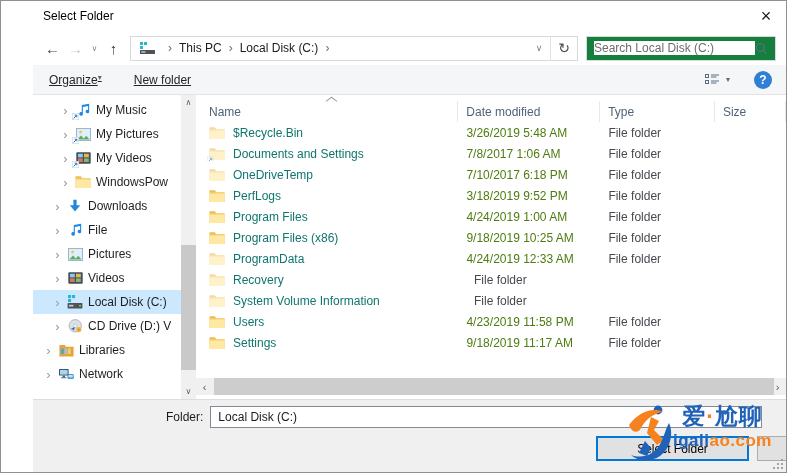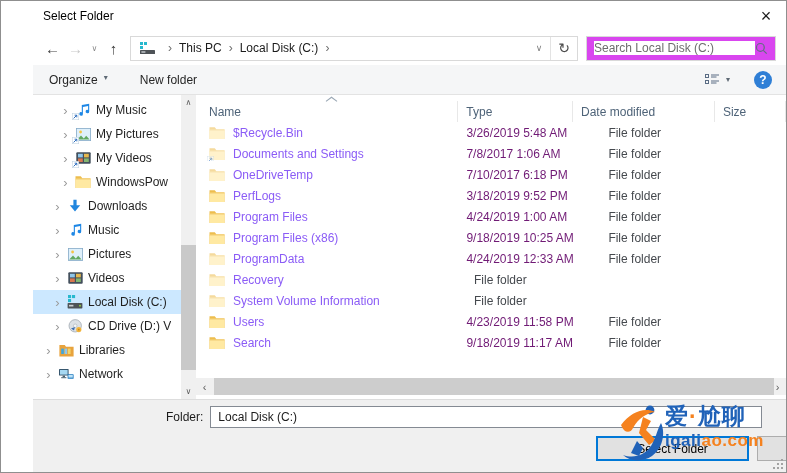--- a/index.html
+++ b/index.html
@@ -23,30 +23,30 @@
                font-size:8px; color:#8a8a8a; }
   .addressbar { width:448px; height:25px; border:1px solid #d9d9d9; background:#fff;
                 display:flex; align-items:center; margin-left:5px; padding-left:6px; }
   .crumb-sep { font-size:12px; color:#6e6e6e; padding:0 7px; }
   .crumb { font-size:12px; color:#1b1b1b; }
   .addr-right { margin-left:auto; display:flex; align-items:center; height:100%; }
   .addr-caret { width:22px; text-align:center; font-size:9px; color:#7d7d7d; }
   .addr-div { width:1px; height:100%; background:#e3e3e3; }
   .refresh-btn { width:26px; height:100%; display:flex; align-items:center; justify-content:center;
                  font-size:14px; color:#4a4a4a; }
-  .searchbox { flex:1; height:25px; border:1px solid #d9d9d9; background:#d946ef; margin-left:8px;
+  .searchbox { flex:1; height:25px; border:1px solid #d9d9d9; background:#15803d; margin-left:8px;
                display:flex; align-items:center; padding:0 7px; }
   .searchbox input { flex:1; border:none; outline:none; font-size:12px; color:#333;
                      font-family:"Liberation Sans", sans-serif; }
   .searchbox input::placeholder { color:#6d6d6d; opacity:1; }
 
   
   .toolbar { height:30px; background:#f5f6f7; border-bottom:1px solid #e3e3e3; display:flex;
              align-items:center; padding:0 14px 0 16px; font-size:12px; color:#262626; }
-  .tb-item { display:flex; align-items:flex-start; gap:6px; cursor:pointer; }
+  .tb-item { display:flex; align-items:flex-start; cursor:pointer;text-decoration:underline; }
   .tb-caret { font-size:8px; color:#5f6a75; }
   .newfolder { margin-left:32px; }
   .tb-right { margin-left:auto; display:flex; align-items:center; gap:6px; }
   .help-btn { width:18px; height:18px; border-radius:50%; background:#2f7fd6; color:#fff;
               font-size:12px; font-weight:bold; display:flex; align-items:center;
               justify-content:center; margin-left:18px; }
 
   
   .main { flex:1; display:flex; min-height:0; background:#fff; }
   .sidebar { width:148px; padding-top:3px; overflow:hidden; flex:none; }
@@ -74,26 +74,26 @@
                flex:none; position:relative; }
   .hcell { height:21px; display:flex; align-items:center; border-right:1px solid #e8e8e8;
            padding-left:8px; cursor:pointer; position:relative; }
   .hcell.name { width:270px; padding-left:13px; }
   .hcell.date { width:146px; }
   .hcell.type { width:118px; }
   .hcell.size { width:73px; }
   .sort-up { position:absolute; left:129px; top:1px; line-height:0; }
   .fl-rows { flex:none; }
   .frow { height:21px; display:flex; align-items:center; font-size:12px; cursor:default; }
-  .cell-name { width:270px; display:flex; align-items:center; padding-left:13px; color:#8b5cf6;
+  .cell-name { width:270px; display:flex; align-items:center; padding-left:13px; color:#0f766e;
                white-space:nowrap; overflow:hidden; }
   .cell-name .ficon { width:17px; height:15px; flex:none; margin-right:7px; position:relative;
                       display:inline-flex; align-items:center; }
   .ficon.faded svg { opacity:0.55; }
-  .cell-date { width:146px; padding-left:8px; color:#701a75; }
+  .cell-date { width:146px; padding-left:8px; color:#4d7c0f; }
   .cell-type { width:118px; padding-left:8px; color:#45494e; }
   .cell-size { width:73px; }
 
   .hscroll { margin-top:auto; height:17px; background:#f0f0f0; position:relative; flex:none;
              margin-bottom:4px; }
   .hscroll .arr { position:absolute; top:0; width:17px; height:17px; display:flex;
                   align-items:center; justify-content:center; font-size:11px; color:#5c5c5c; }
   .hscroll .arr.left { left:0; } .hscroll .arr.right { right:0; }
   .hthumb { position:absolute; left:18px; top:0; width:560px; height:17px; background:#cdcdcd; }
 
@@ -104,22 +104,22 @@
   .folder-label { margin-right:7px; color:#1b1b1b; }
   .folder-input { width:552px; height:22px; border:1px solid #848a93; background:#fff;
                   padding:0 7px; font-size:12px; color:#1b1b1b;
                   font-family:"Liberation Sans", sans-serif; outline:none; }
   .btn-select { position:absolute; left:563px; top:36px; width:153px; height:25px;
                 background:#e1e1e1; border:2px solid #0078d7; font-size:12px; color:#000;
                 font-family:"Liberation Sans", sans-serif; cursor:pointer; }
   .btn-cancel { position:absolute; left:724px; top:36px; width:72px; height:25px;
                 background:#e1e1e1; border:1px solid #adadad; cursor:pointer; }
 
-  .watermark { position:absolute; right:22px; bottom:9px; display:flex; align-items:flex-start;
-               pointer-events:none; z-index:5; }
+  .watermark { position:absolute; right:14px; bottom:9px; display:flex; align-items:flex-start;
+               pointer-events:none; z-index:5;text-align:center; }
   .wm-text { margin-left:-8px; }
   .wm-cn { font-size:23px; font-weight:bold; line-height:26px; letter-spacing:1px; }
   .wm-cn .b { color:#2062b8; } .wm-cn .o { color:#f5821f; }
   .wm-domain { font-size:17px; font-weight:bold; line-height:24px; letter-spacing:0.5px; }
   .wm-domain .b { color:#2062b8; } .wm-domain .o { color:#f5821f; }
 
   .grip { position:absolute; right:2px; bottom:2px; line-height:0; }
 </style>
 </head>
 <body>
@@ -260,21 +260,21 @@
           </span>
           <span class="tlabel">Downloads</span>
         </div>
         <div class="tree-item lvl2">
           <span class="tw">›</span>
           <span class="ticon">
             <svg width="13" height="14" viewBox="0 0 13 14">
               <path d="M4.8 2L12.2.7v7.8a1.8 1.8 0 1 1-1.1-1.6V3.1l-5.2.9v6.9a1.8 1.8 0 1 1-1.1-1.6z" fill="#1e87e5"></path>
             </svg>
           </span>
-          <span class="tlabel">Music</span>
+          <span class="tlabel">File</span>
         </div>
         <div class="tree-item lvl2">
           <span class="tw">›</span>
           <span class="ticon">
             <svg width="15" height="13" viewBox="0 0 15 13">
               <rect x=".4" y=".4" width="14.2" height="12.2" fill="#dff0fb" stroke="#85aac7" stroke-width=".8"></rect>
               <circle cx="4.6" cy="4" r="1.4" fill="#f6c344"></circle>
               <path d="M1.2 11.6l3.8-4.2 2.8 3 2.4-2.6 3.4 3.8z" fill="#63a963"></path>
             </svg>
           </span>
@@ -355,22 +355,22 @@
     </div>
 
     <div class="filelist">
       <div class="fl-header">
         <span class="sort-up">
           <svg width="13" height="6" viewBox="0 0 13 6">
               <path d="M1 5.4L6.5 1.2 12 5.4" fill="none" stroke="#9aa7b4" stroke-width="1.1"></path>
             </svg>
         </span>
         <span class="hcell name">Name</span>
+        <span class="hcell date">Date modified</span>
         <span class="hcell type">Type</span>
-        <span class="hcell date">Date modified</span>
         <span class="hcell size">Size</span>
       </div>
       <div class="fl-rows" id="fl-rows">
           <div class="frow">
             <span class="cell-name">
               <span class="ficon faded">
                 <svg width="16" height="14" viewBox="0 0 16 14">
                   <path d="M.5 1.2h5.3l1.5 2H15.5v9.8H.5z" fill="#edbd4e"></path>
                   <path d="M.5 3.8h15v9.2H.5z" fill="#ffe9a2"></path>
                   <path d="M.5 3.8h15v1H.5z" fill="#f7d685"></path>
@@ -521,21 +521,21 @@
           </div>
           <div class="frow">
             <span class="cell-name">
               <span class="ficon">
                 <svg width="16" height="14" viewBox="0 0 16 14">
                   <path d="M.5 1.2h5.3l1.5 2H15.5v9.8H.5z" fill="#edbd4e"></path>
                   <path d="M.5 3.8h15v9.2H.5z" fill="#ffe9a2"></path>
                   <path d="M.5 3.8h15v1H.5z" fill="#f7d685"></path>
                 </svg>
               </span>
-              <span>Search</span>
+              <span>Settings</span>
             </span>
             <span class="cell-date">9/18/2019 11:17 AM</span>
             <span class="cell-type">File folder</span>
             <span class="cell-size"></span>
           </div>
         </div>
       <div class="hscroll">
         <span class="arr left">‹</span>
         <span class="hthumb"></span>
         <span class="arr right">›</span>

